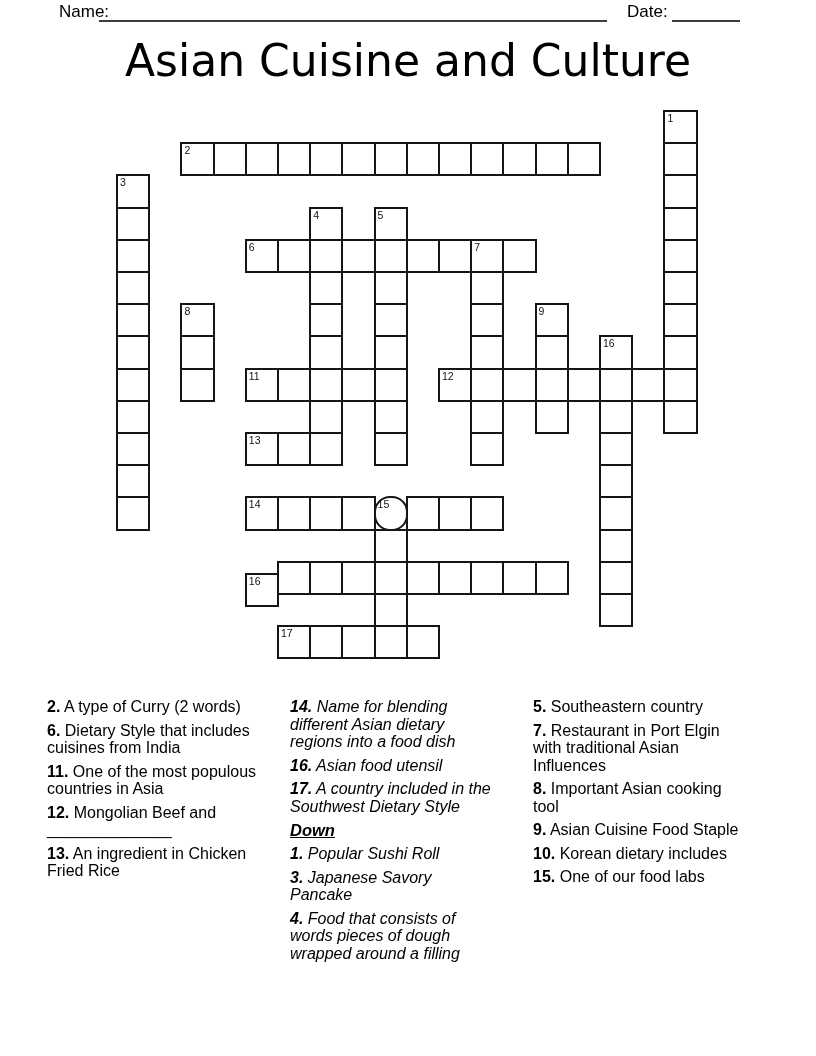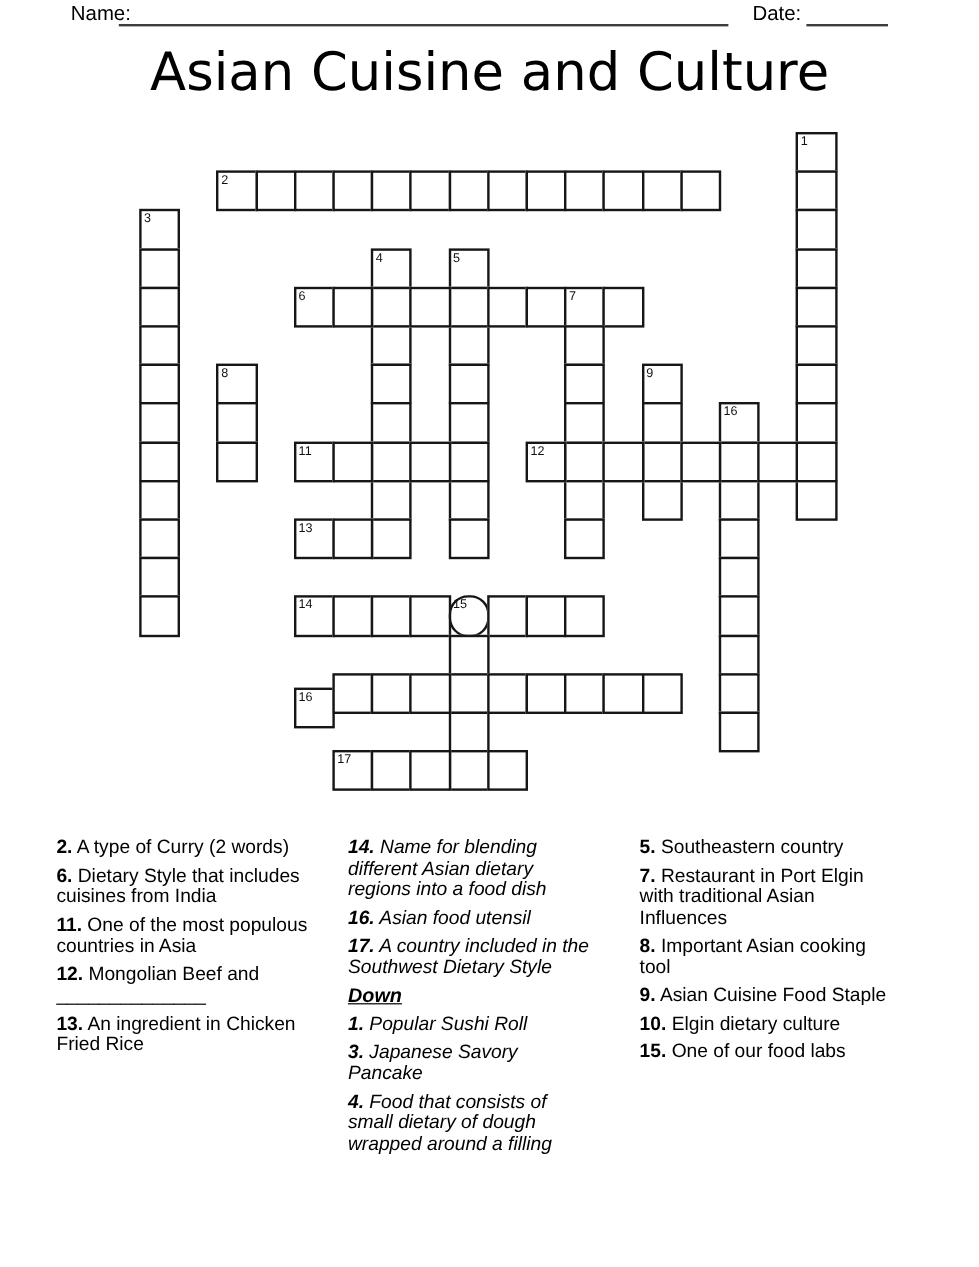--- a/index.html
+++ b/index.html
@@ -245,24 +245,24 @@
       <div class="clue"><span class="num">12.</span><span> Mongolian Beef and ______________</span></div>
       <div class="clue"><span class="num">13.</span><span> An ingredient in Chicken Fried Rice</span></div>
     </div>
   <div class="clue-col" id="clue-col-2">
       <div class="clue"><span class="num">14.</span><span> Name for blending different Asian dietary regions into a food dish</span></div>
       <div class="clue"><span class="num">16.</span><span> Asian food utensil</span></div>
       <div class="clue"><span class="num">17.</span><span> A country included in the Southwest Dietary Style</span></div>
       <div class="clue-heading">Down</div>
       <div class="clue"><span class="num">1.</span><span> Popular Sushi Roll</span></div>
       <div class="clue"><span class="num">3.</span><span> Japanese Savory Pancake</span></div>
-      <div class="clue"><span class="num">4.</span><span> Food that consists of small dietary of dough wrapped around a filling</span></div>
+      <div class="clue"><span class="num">4.</span><span> Food that consists of words pieces of dough wrapped around a filling</span></div>
     </div>
   <div class="clue-col" id="clue-col-3">
       <div class="clue"><span class="num">5.</span><span> Southeastern country</span></div>
       <div class="clue"><span class="num">7.</span><span> Restaurant in Port Elgin with traditional Asian Influences</span></div>
       <div class="clue"><span class="num">8.</span><span> Important Asian cooking tool</span></div>
       <div class="clue"><span class="num">9.</span><span> Asian Cuisine Food Staple</span></div>
-      <div class="clue"><span class="num">10.</span><span> Elgin dietary culture</span></div>
+      <div class="clue"><span class="num">10.</span><span> Korean dietary includes</span></div>
       <div class="clue"><span class="num">15.</span><span> One of our food labs</span></div>
     </div>
 
 </div>
 
 </body></html>

